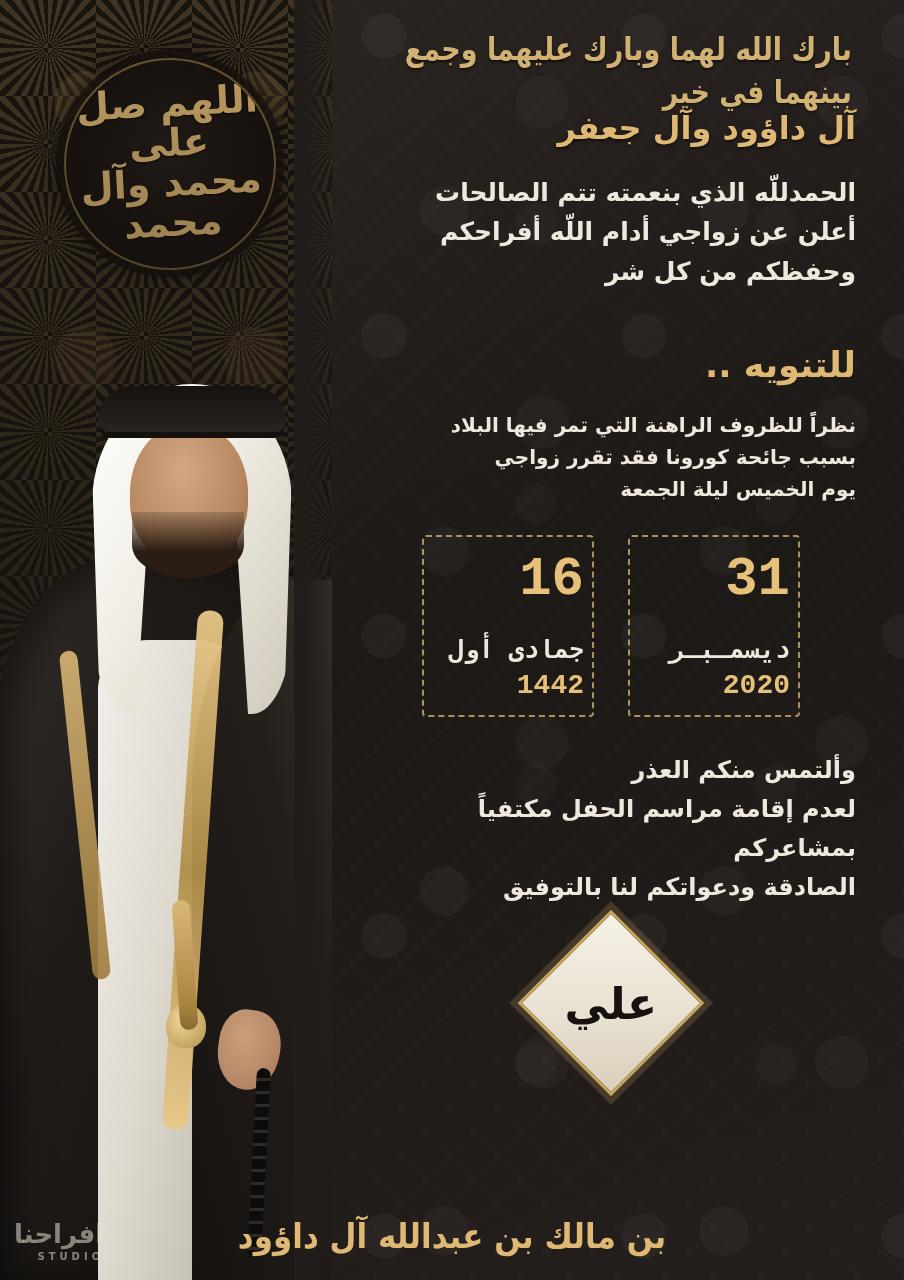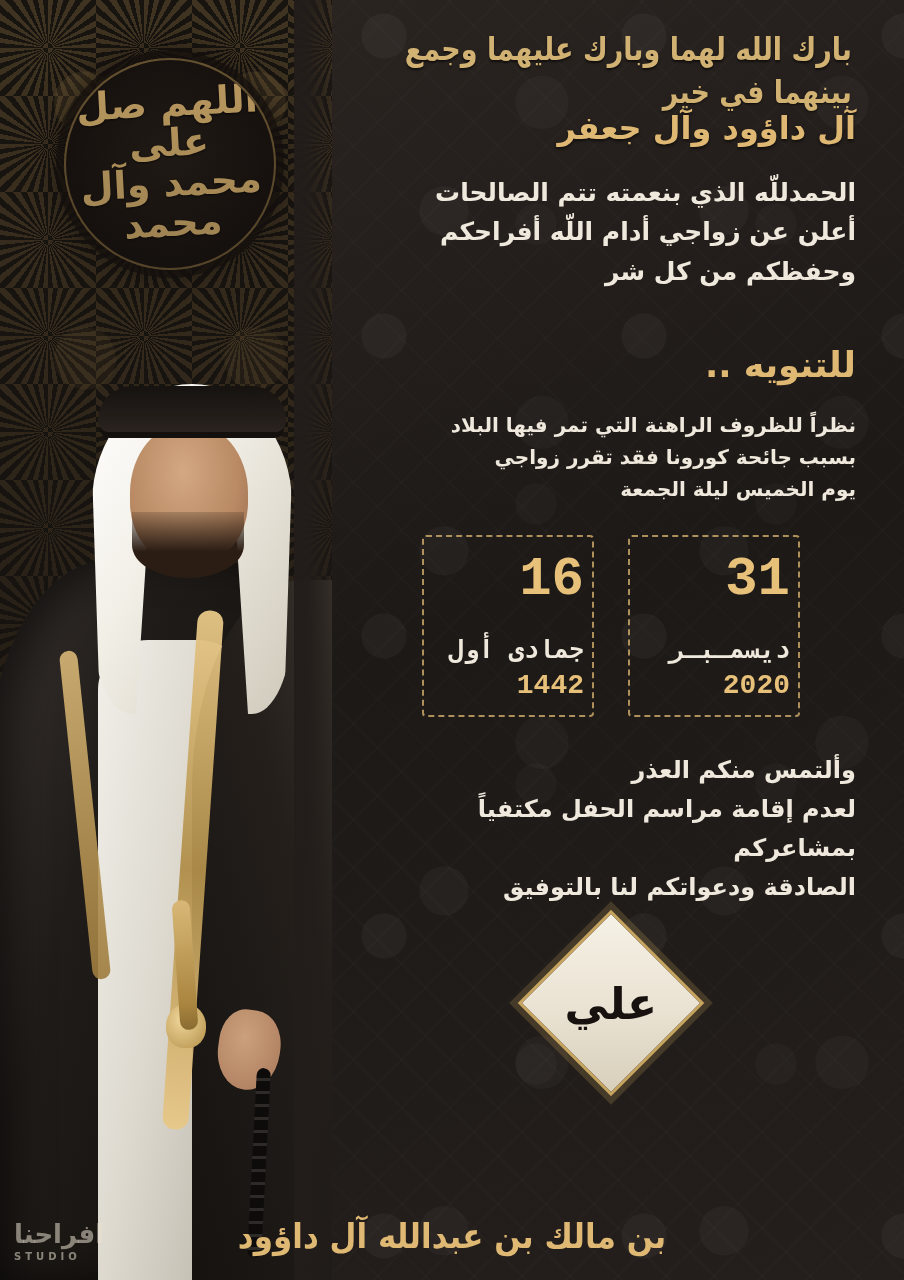--- a/index.html
+++ b/index.html
@@ -321,21 +321,21 @@
     color: #dfb873;
     font-weight: bold;
     letter-spacing: 1px;
     text-align: center;
     transform: scaleY(1.1);
   }
 
   .studio-mark {
     position: absolute;
     bottom: 18px; left: 14px;
-    text-align: left;
+    text-align: right;
     color: rgba(232,222,205,0.55);
     line-height: 1.1;
     margin-top: 36px;
   }
   .studio-mark .glyph { font-size: 26px; font-weight: bold; }
   .studio-mark .sub { font-size: 10px; letter-spacing: 4px; margin-top: 2px; font-weight: bold; }
 </style>
 </head>
 <body>
 

